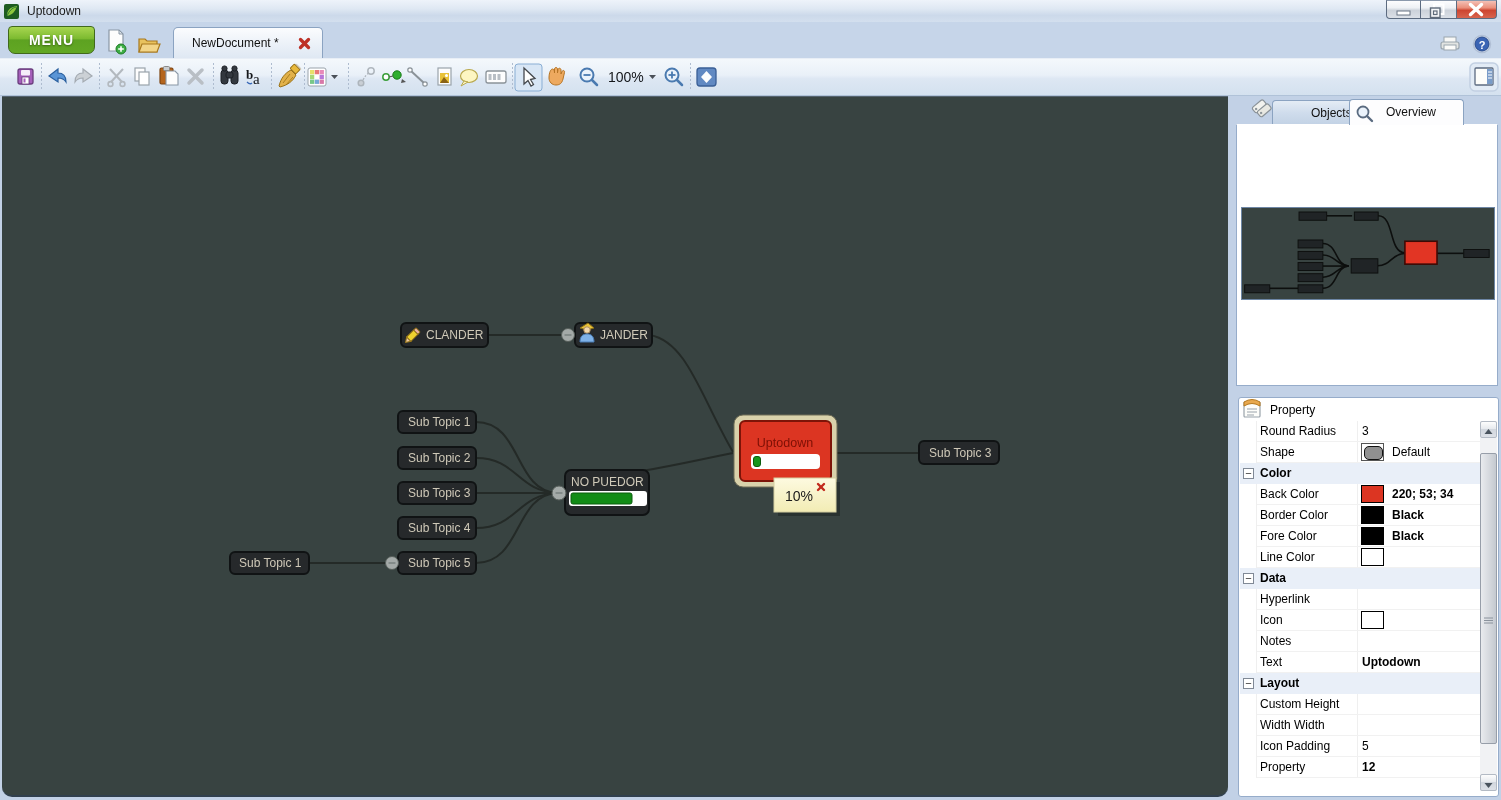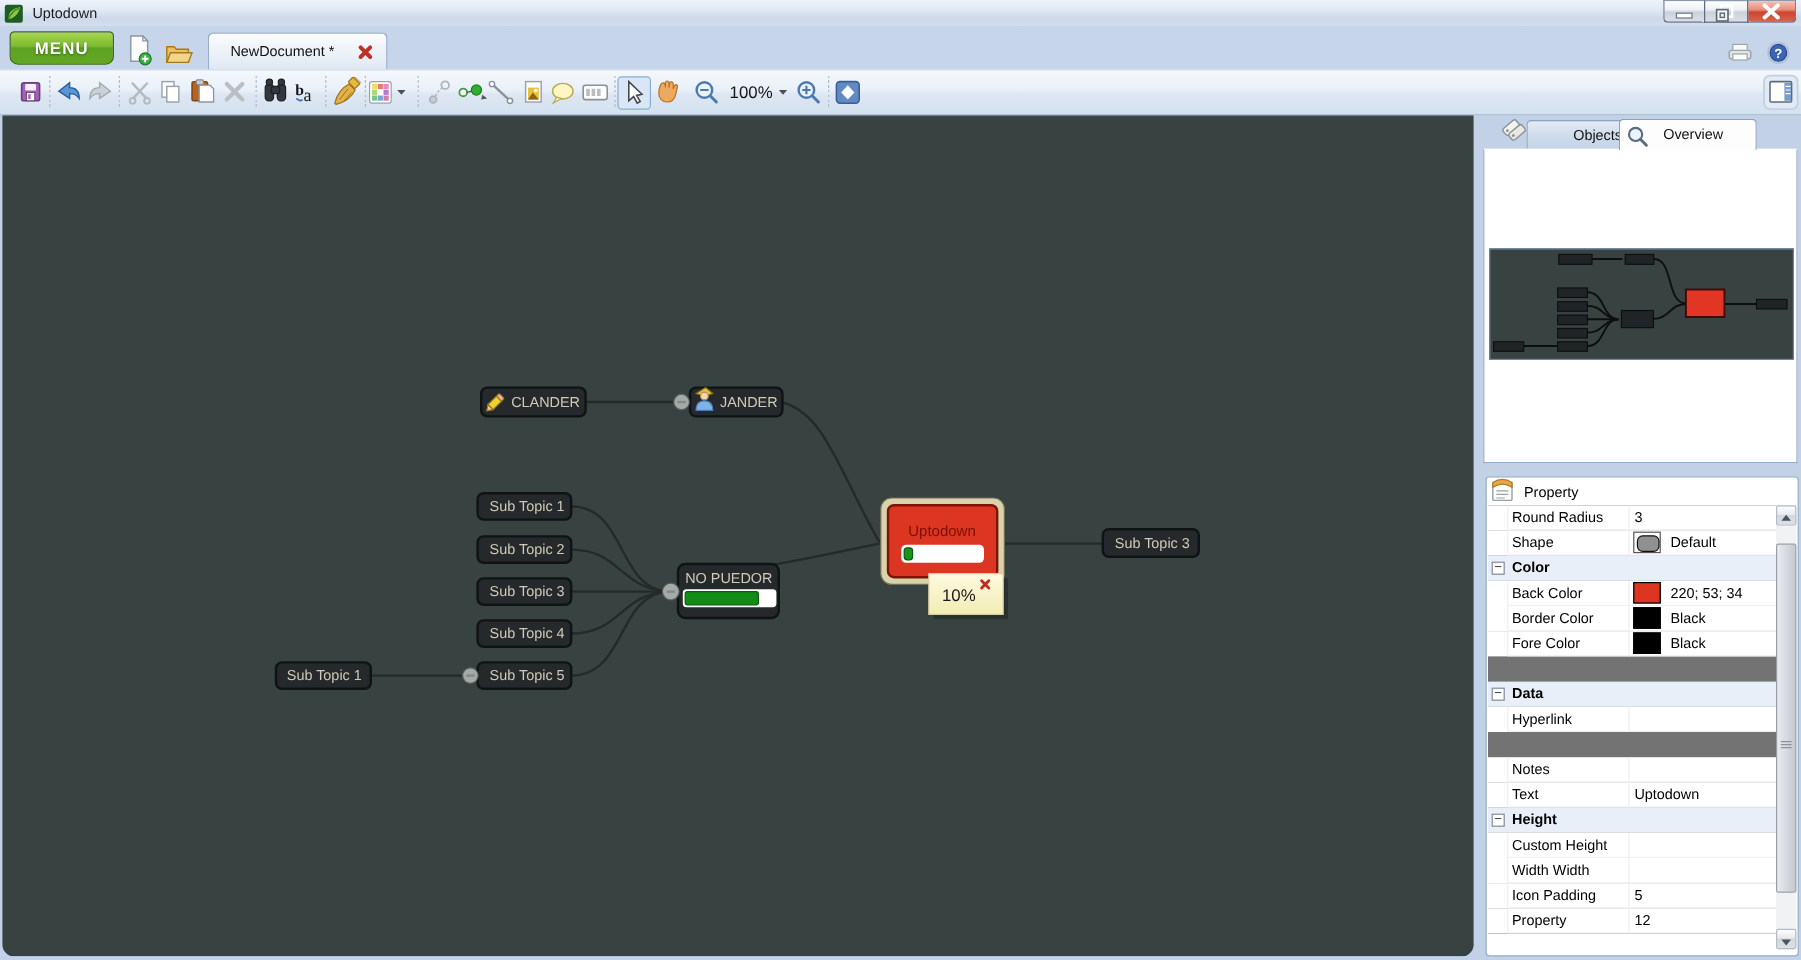--- a/index.html
+++ b/index.html
@@ -61,21 +61,21 @@
 
   #propGrid { left:1240px; top:421px; width:240px; height:357px; background:#737373; overflow:hidden; }
   .prow { position:absolute; left:0; width:240px; height:21px; font-size:12px; color:#000; background:#fff; }
   .prow .lab { position:absolute; left:20px; top:3px; white-space:nowrap; }
   .prow .val { position:absolute; left:122px; top:3px; white-space:nowrap; }
   .prow .sep { position:absolute; left:117px; top:0; width:1px; height:21px; background:#efefef; }
   .prow .gut { position:absolute; left:16px; top:0; width:1px; height:21px; background:#efefef; }
   .prow .bot { position:absolute; left:17px; top:20px; width:223px; height:1px; background:#f1f1f1; }
   .cat { background:#e9eff8 !important; }
   .cat .lab { left:20px; font-weight:bold; }
-  .bold { font-weight:normal; }
+  .bold { font-weight:bold; }
   .sw { position:absolute; left:121px; top:1px; width:23px; height:18px; border:1px solid #000; }
   .shapesw { position:absolute; left:121px; top:1px; width:23px; height:18px; border:1px solid #555; background:#fff; }
   .shapesw::after { content:""; position:absolute; left:2px; top:2px; width:17px; height:12px; background:#909090; border:1.5px solid #111; border-radius:5px; }
   .minusbox { position:absolute; left:3px; top:5px; width:11px; height:11px; border:1px solid #808996; background:#fff;
     font-size:11px; line-height:9px; text-align:center; color:#333; }
 
   
   #pscroll { left:1480px; top:421px; width:17px; height:370px; background:#f1f2f4; }
   .sbtn { position:absolute; left:0px; width:17px; height:17px; background:linear-gradient(#fdfdfd,#e7eaee 45%,#d2d7de 50%,#dde1e7); border:1px solid #b3bac4; border-radius:2px; }
   #sthumb { position:absolute; left:0px; top:32px; width:17px; height:291px; background:linear-gradient(90deg,#e9ebee,#d7dadf 50%,#c4c9d0); border:1px solid #979ea9; border-radius:2px; }
@@ -460,46 +460,60 @@
       <i class="gut"></i>
     </div>
     <div class="prow" style="top:105px">
       <span class="lab">Fore Color</span>
       <i class="sw" style="background:#000"></i>
       <span class="val bold" style="left:152px">Black</span>
       <i class="sep"></i>
       <i class="bot"></i>
       <i class="gut"></i>
     </div>
+    <div class="prow" style="top:126px">
+      <span class="lab">Line Color</span>
+      <i class="sw" style="background:#fff"></i>
+      <i class="sep"></i>
+      <i class="bot"></i>
+      <i class="gut"></i>
+    </div>
     <div class="prow cat" style="top:147px">
       <span class="minusbox">−</span>
       <span class="lab">Data</span>
     </div>
     <div class="prow" style="top:168px">
       <span class="lab">Hyperlink</span>
       <i class="sep"></i>
       <i class="bot"></i>
       <i class="gut"></i>
     </div>
+    <div class="prow" style="top:189px">
+      <span class="lab">Icon</span>
+      <i class="sw" style="background:#fff"></i>
+      <i class="sep"></i>
+      <i class="bot"></i>
+      <i class="gut"></i>
+    </div>
     <div class="prow" style="top:210px">
       <span class="lab">Notes</span>
       <i class="sep"></i>
       <i class="bot"></i>
       <i class="gut"></i>
     </div>
     <div class="prow" style="top:231px">
       <span class="lab">Text</span>
       <span class="val bold">Uptodown</span>
       <i class="sep"></i>
       <i class="bot"></i>
       <i class="gut"></i>
     </div>
     <div class="prow cat" style="top:252px">
       <span class="minusbox">−</span>
-      <span class="lab">Height</span>
+      <span class="lab">Layout</span>
     </div>
     <div class="prow" style="top:273px">
       <span class="lab">Custom Height</span>
       <i class="sep"></i>
       <i class="bot"></i>
       <i class="gut"></i>
     </div>
     <div class="prow" style="top:294px">
       <span class="lab">Width Width</span>
       <i class="sep"></i>

